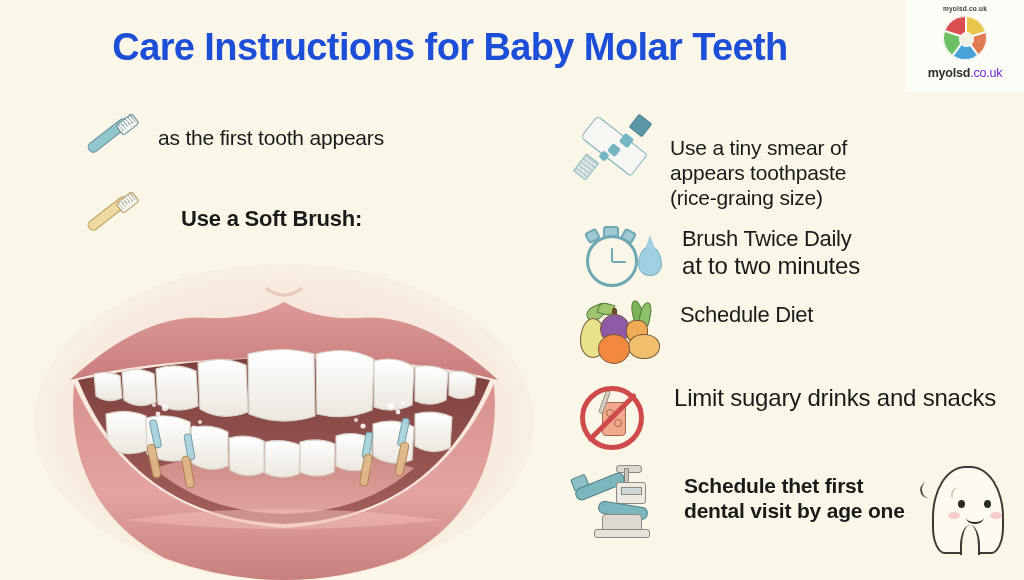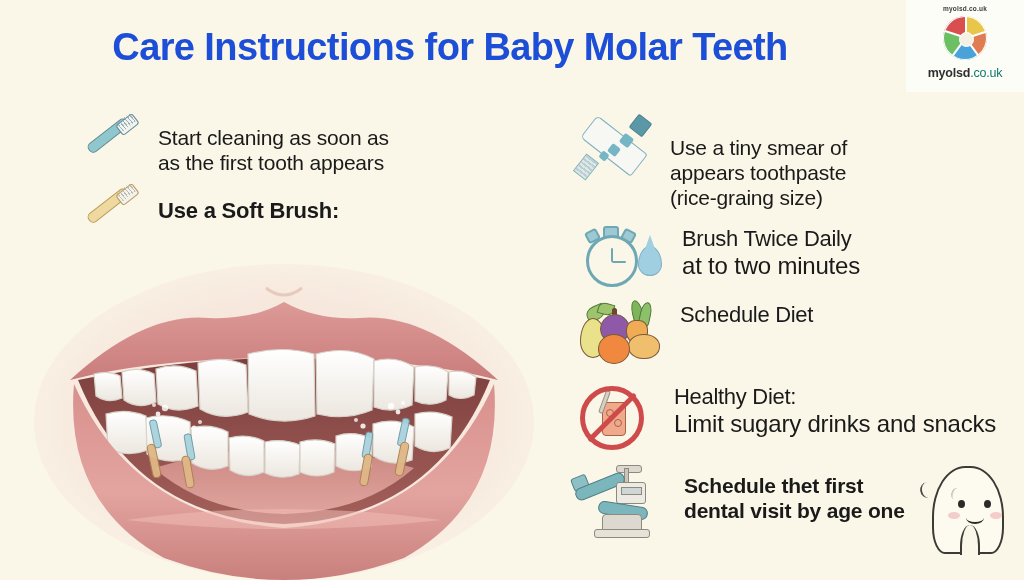--- a/index.html
+++ b/index.html
@@ -91,21 +91,21 @@
     transform-origin: 50% 100%;
   }
   #logo-word {
     margin-top: 7px;
     font-size: 12.5px;
     color: #4a4a4a;
     letter-spacing: -.2px;
     white-space: nowrap;
   }
   #logo-word b { color: #2f2f2f; font-weight: bold; }
-  #logo-word span { color: #0f766e; }
+  #logo-word span { color: #6d28d9; }
 
   
   #title {
     position: absolute;
     left: 0;
     top: 26px;
     width: 900px;
     text-align: center;
     font-size: 38px;
     font-weight: bold;
@@ -141,21 +141,21 @@
   }
   .tip-text .plain {
     display: block;
     font-size: 21px;
     letter-spacing: -.2px;
   }
 
   
   #tip-start   { left: 84px;  top: 122px; }
   #tip-start .tip-text { padding-left: 12px; padding-top: 4px; }
-  #tip-soft    { left: 84px;  top: 192px; }
+  #tip-soft    { left: 84px;  top: 200px; gap: 23px; }
   #tip-soft .tip-text { padding-left: 12px; padding-top: 6px; }
   #tip-soft .plain { font-weight: bold; font-size: 22px; }
 
   
   .brush {
     width: 62px;
     height: 62px;
     position: relative;
   }
   .brush .handle {
@@ -651,21 +651,20 @@
 
   <div class="tip" id="tip-start">
     <div class="tip-icon">
       <div class="brush teal">
         <span class="handle"></span>
           <span class="head"></span>
           <span class="bristles"></span>
       </div>
     </div>
     <div class="tip-text">
-      <span class="plain">Start cleaning as soon as</span>
       <span class="plain">as the first tooth appears</span>
     </div>
   </div>
 
   <div class="tip" id="tip-soft">
     <div class="tip-icon">
       <div class="brush tan" style="height:52px">
         <span class="handle"></span>
           <span class="head"></span>
           <span class="bristles"></span>
@@ -834,21 +833,20 @@
   <div class="tip" id="tip-limit">
     <div class="tip-icon">
       <div class="nodrink">
         <span class="glass"></span>
           <span class="straw"></span>
         <span class="ring"></span>
           <span class="slash"></span>
       </div>
     </div>
     <div class="tip-text">
-      <span class="lead">Healthy Diet:</span>
       <span class="sub">Limit sugary drinks and snacks</span>
     </div>
   </div>
 
   <div class="tip" id="tip-visit">
     <div class="tip-icon">
       <div class="chair">
         <span class="lamp"></span>
           <span class="pole"></span>
         <span class="headpad"></span>

